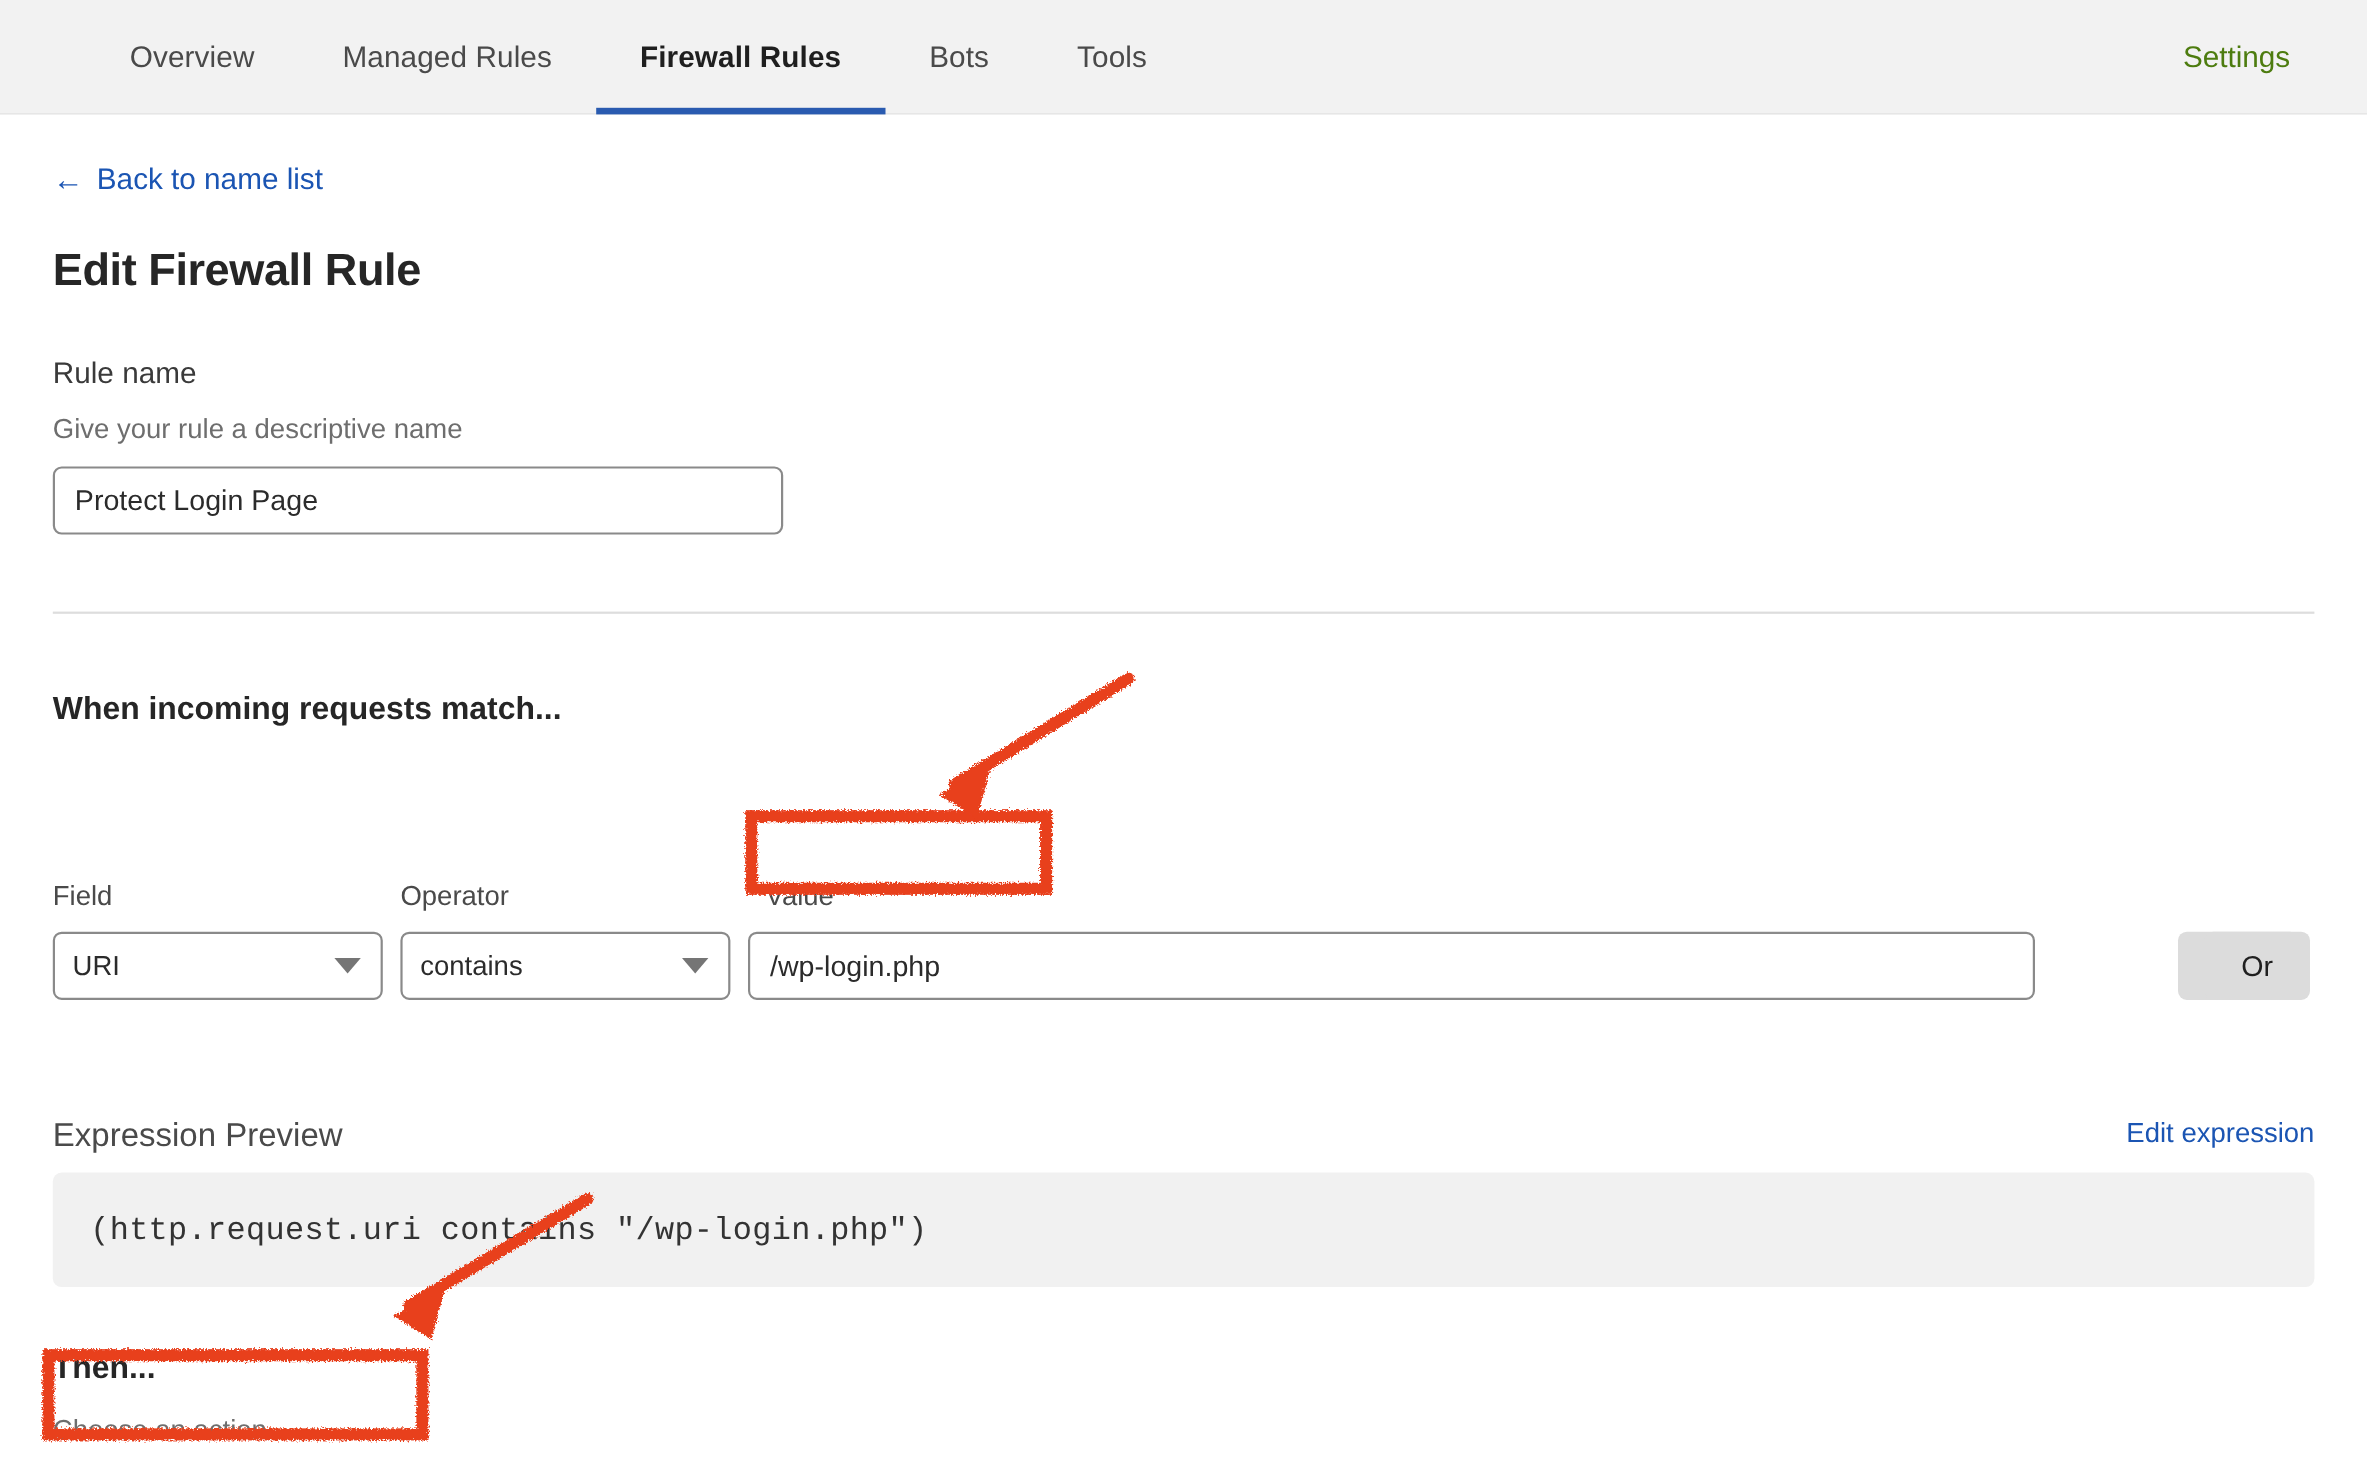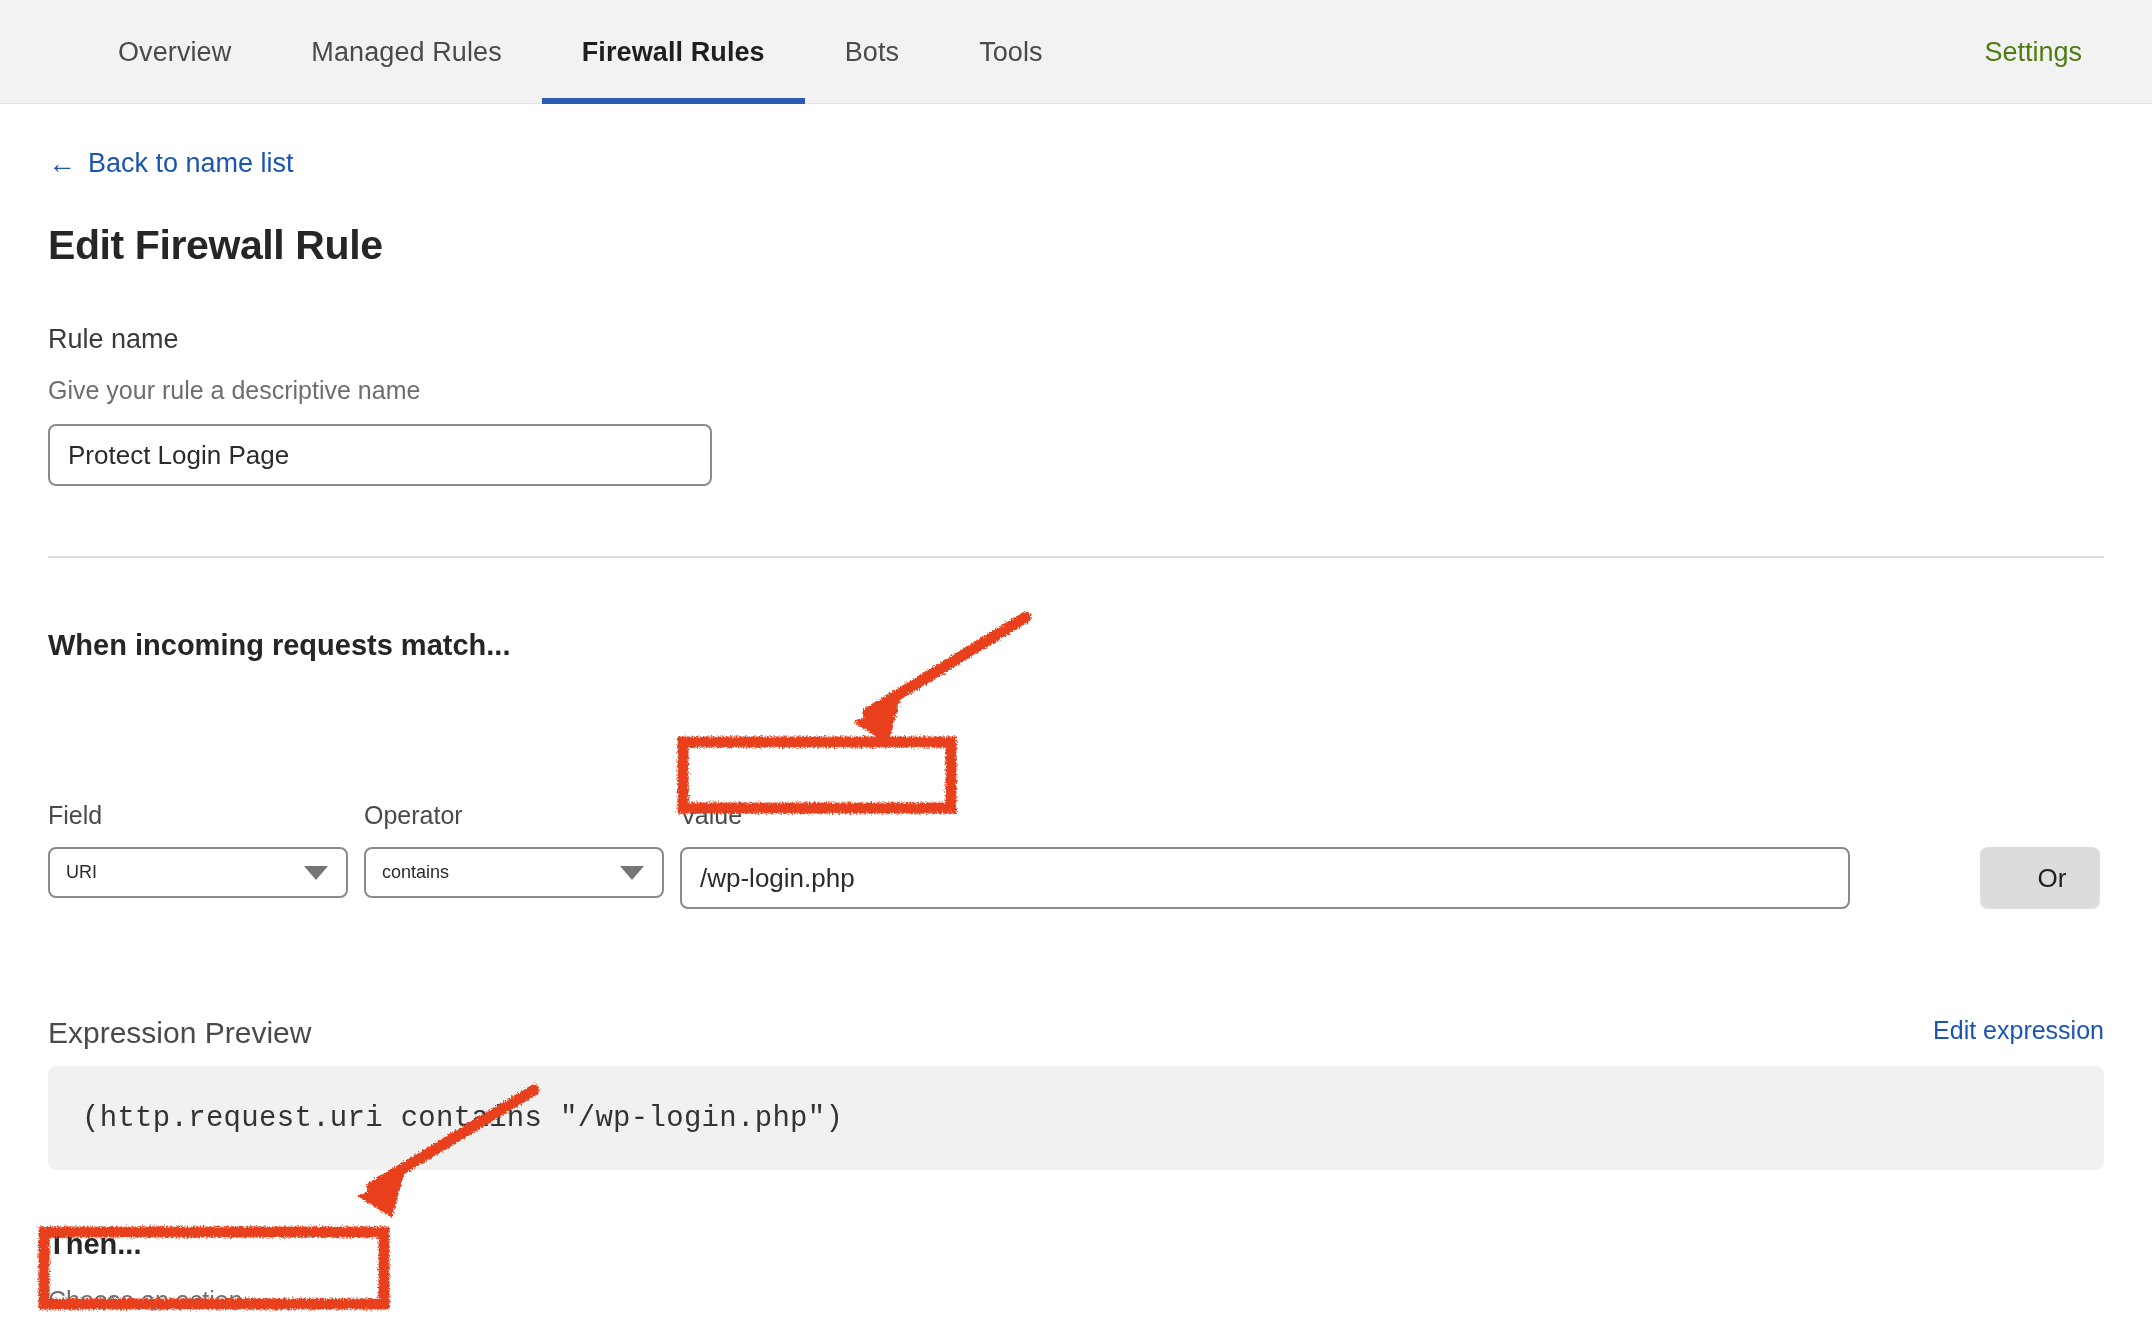--- a/index.html
+++ b/index.html
@@ -160,33 +160,33 @@
   .sec-when { left: 48px; top: 525px; }
 
   .col-label {
     position: absolute;
     top: 697px;
     font-size: 25px;
     color: #4a4a4a;
   }
   .col-label.field { left: 48px; }
   .col-label.operator { left: 364px; }
-  .col-label.value { left: 680px; }
+  .col-label.value { left: 696px; }
 
   .select-box {
     position: absolute;
     top: 743px;
-    height: 51px;
+    height: 62px;
     border: 2px solid #8a8a8a;
     border-radius: 8px;
     background: #fff;
     display: flex;
     align-items: center;
     padding: 0 16px;
-    font-size: 18px;
+    font-size: 25px;
     color: #2b2b2b;
     cursor: pointer;
     text-align: right;
   }
   .select-box .caret {
     position: absolute;
     right: 18px;
     width: 0; height: 0;
     border-left: 12px solid transparent;
     border-right: 12px solid transparent;

